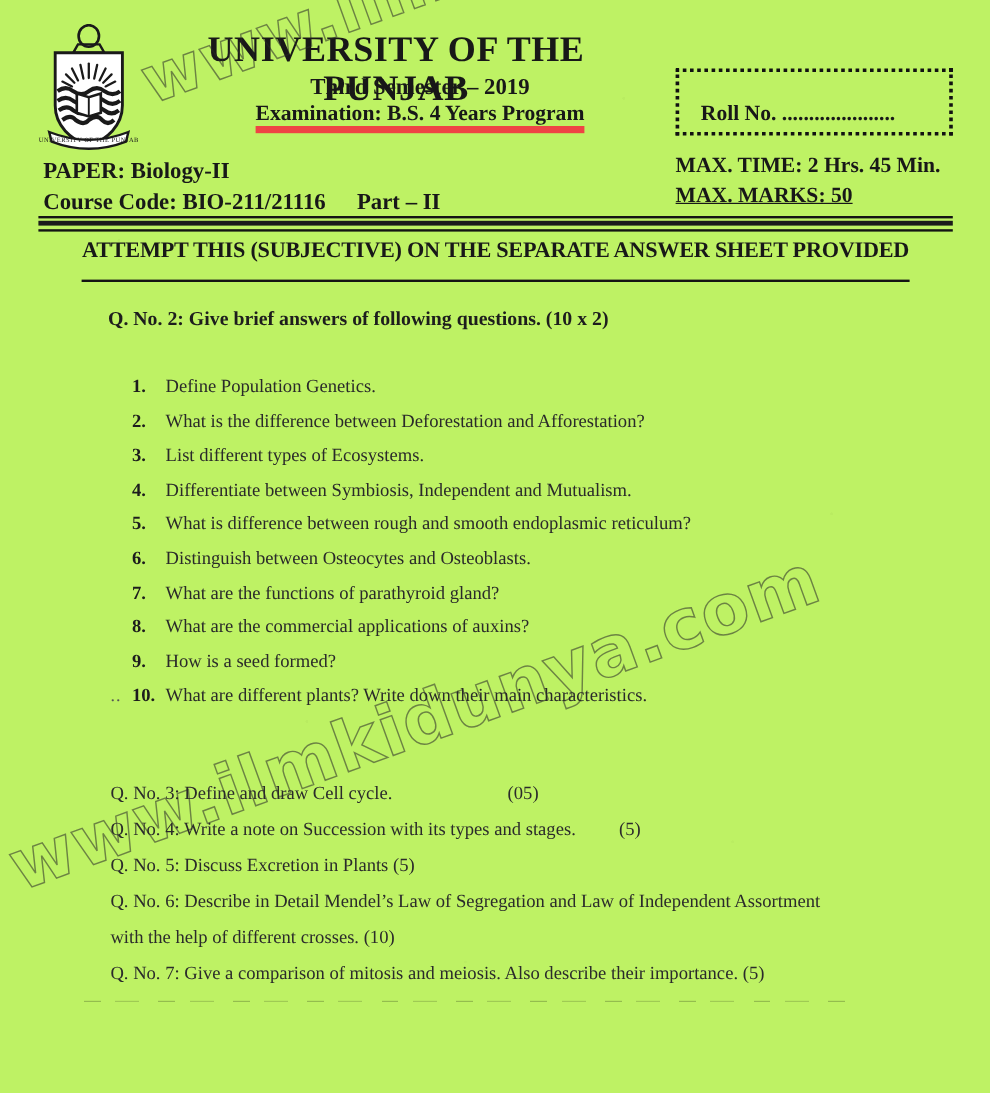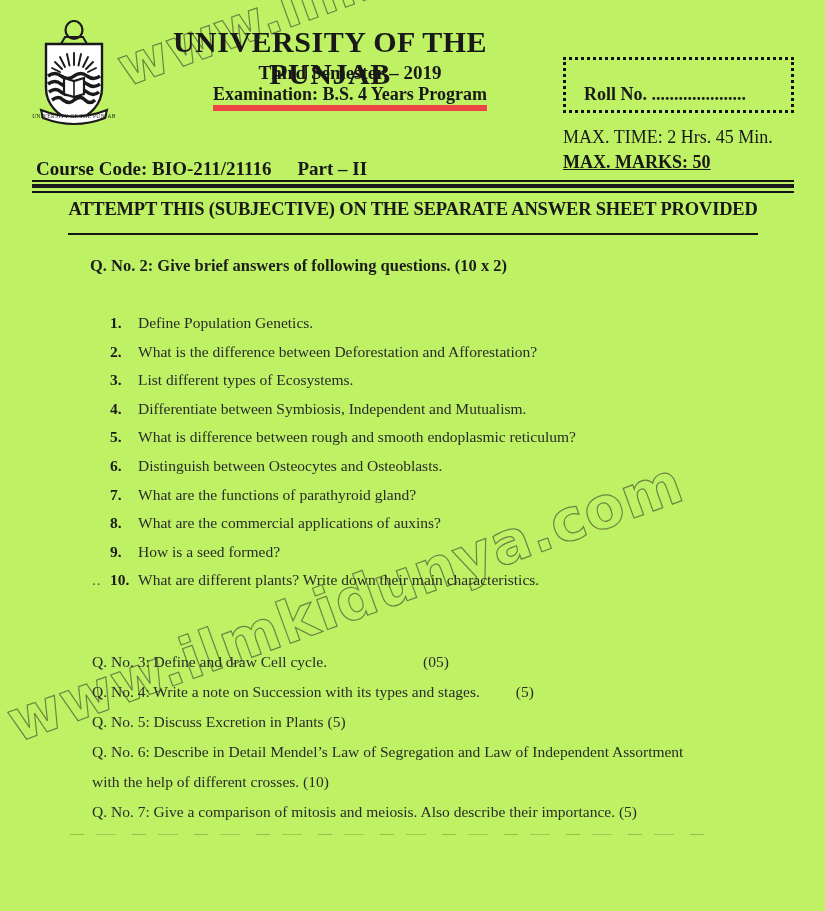--- a/index.html
+++ b/index.html
@@ -119,21 +119,21 @@
     font-size: 18px;
     font-weight: bold;
     white-space: nowrap;
   }
 
   #maxtime-line {
     position: absolute;
     left: 563px;
     top: 127px;
     font-size: 18px;
-    font-weight: normal;
+    font-weight: bold;
     white-space: nowrap;
     z-index: 3;
   }
   #maxmarks-line {
     position: absolute;
     left: 563px;
     top: 152px;
     font-size: 18px;
     font-weight: bold;
     white-space: nowrap;
@@ -309,20 +309,21 @@
       <text x="43" y="98" font-family="'Liberation Serif', serif" font-size="5.4" text-anchor="middle" fill="#1a1a1a" letter-spacing="0.4">UNIVERSITY OF THE PUNJAB</text>
     </svg>
   </div>
 
   <div id="uni-title">UNIVERSITY OF THE PUNJAB</div>
   <div id="semester-line">Third Semester – 2019</div>
   <div id="exam-line">
     <span class="u">Examination: B.S. 4 Years Program</span>
   </div>
 
+  <div id="paper-line">PAPER: Biology-II</div>
   <div id="course-line">
     <span>Course Code: BIO-211/21116</span><span class="part">Part – II</span>
   </div>
 
   <div id="rollno-box">
     <div id="rollno-label">Roll No. .....................</div>
   </div>
 
   <div id="maxtime-line">MAX. TIME: 2 Hrs. 45 Min.</div>
   <div id="maxmarks-line">MAX. MARKS: 50</div>

